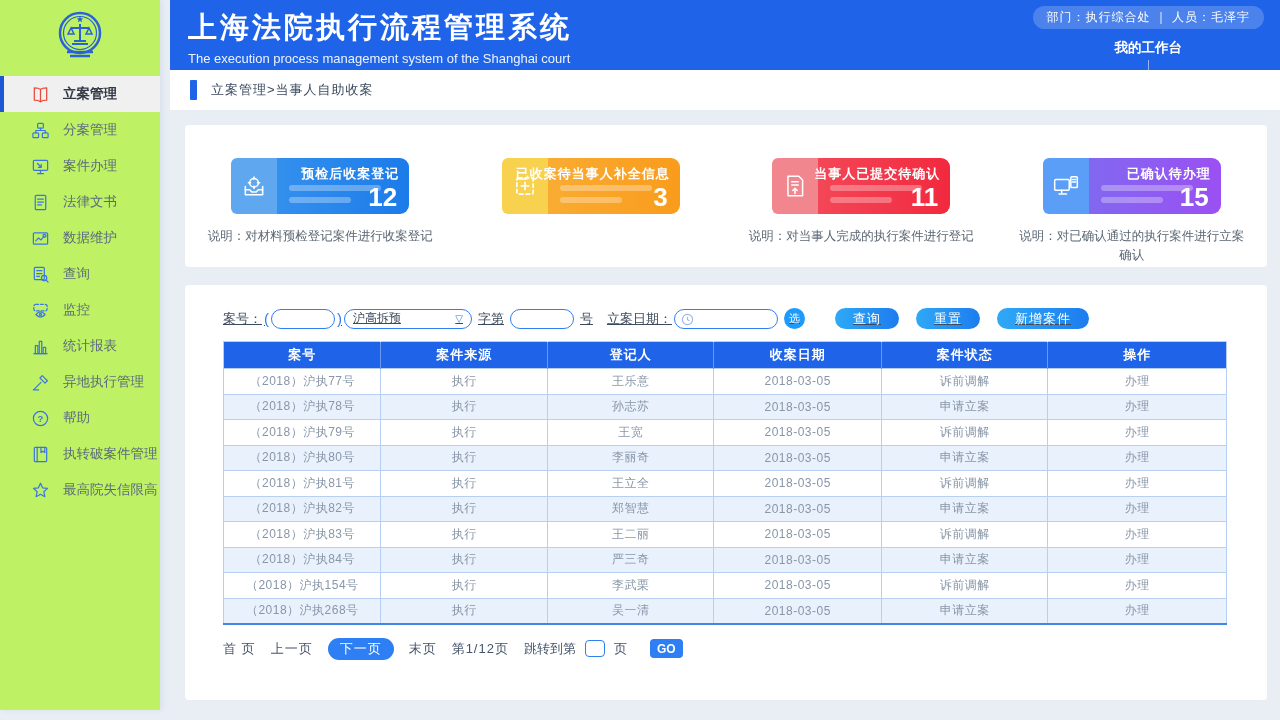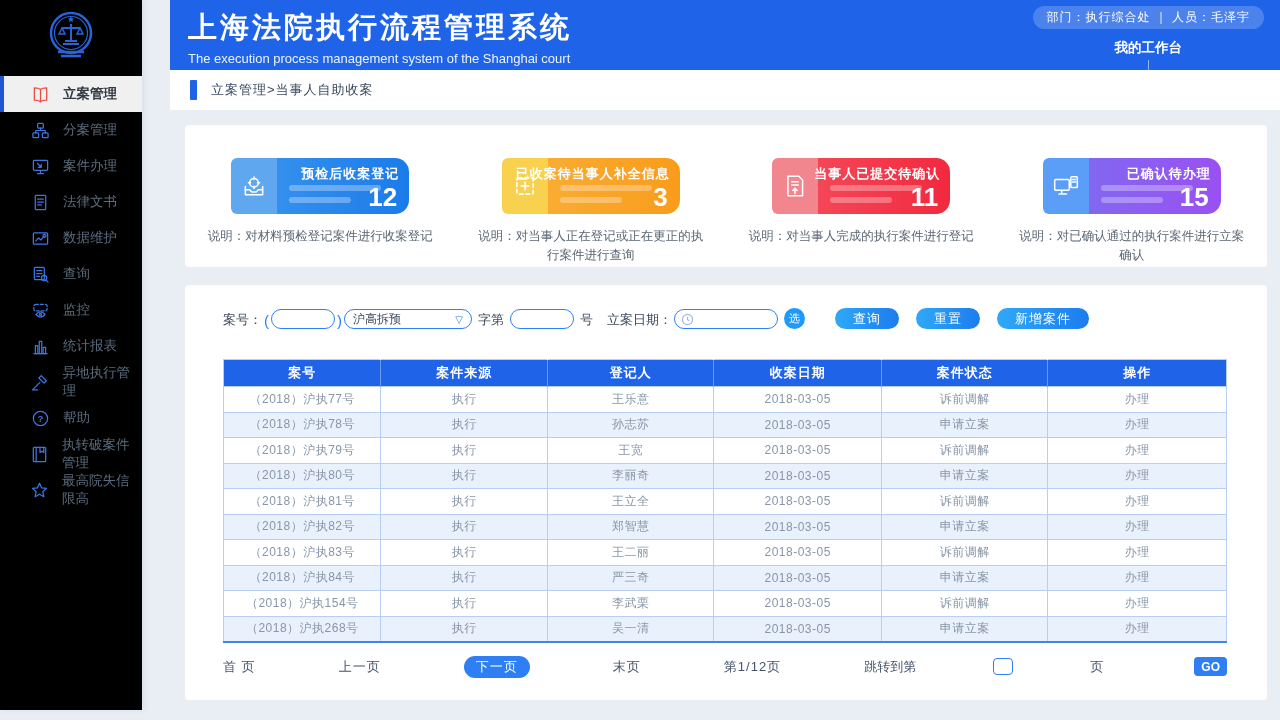--- a/index.html
+++ b/index.html
@@ -1,20 +1,20 @@
 <!DOCTYPE html>
 <html><head>
 <meta charset="utf-8">
 <style>
   * { margin:0; padding:0; box-sizing:border-box; }
   html,body { width:1280px; height:720px; overflow:hidden; }
   body { font-family:"Liberation Sans","DejaVu Sans",sans-serif; background:#E9EEF5; position:relative; }
 
   
-  .sidebar { position:absolute; left:0; top:0; width:142px; height:710px; background:#000000;
+  .sidebar { position:absolute; left:0; top:0; width:160px; height:710px; background:#bef264;
              box-shadow:2px 0 6px rgba(30,60,120,.08); z-index:5; }
   .logo-area { height:70px; display:flex; align-items:center; justify-content:center; }
   .menu { padding-top:6px; }
   .side-item { display:flex; align-items:center; height:36px; padding-left:26px; gap:13px;
                color:#5B6B7D; font-size:13.5px; cursor:pointer; border-left:4px solid transparent; }
   .side-item .s-icon { width:20px; height:20px; color:#3D76E3; display:flex; align-items:center; justify-content:center; }
   .side-item.active { background:#F0F0F0; border-left:4px solid #1E56D6; color:#333A45; font-weight:bold; }
   .side-item.active .s-icon { color:#E8493C; }
 
   
@@ -33,34 +33,34 @@
   .breadcrumb-bar { position:absolute; left:170px; top:70px; right:0; height:40px; background:#fff;
                     display:flex; align-items:center; padding-left:20px; }
   .crumb-marker { width:7px; height:20px; background:#1E63E8; border-radius:1px; margin-right:14px; }
   .crumb-text { font-size:13px; color:#3A4A5E; letter-spacing:1px; }
 
   
   .content { position:absolute; left:170px; top:110px; right:0; bottom:0; background:#E9EEF5;
              padding:15px 13px 0 15px; }
   .cards-panel { background:#fff; border-radius:4px; height:142px; display:flex; padding-top:33px; margin-bottom:18px; }
   .card-col { flex:1; text-align:center; }
-  .stat-card { position:relative; width:178px; height:56px; margin:0 auto 13px; border-radius:14px; cursor:pointer; }
+  .stat-card { position:relative; width:178px; height:56px; margin:0 auto 13px; border-radius:9px; cursor:pointer; }
   .stat-icon { position:absolute; left:0; top:0; width:46px; height:56px; border-radius:6px 0 0 6px;
                display:flex; align-items:center; justify-content:center; color:#fff; }
   .stat-title { position:absolute; top:7px; right:10px; color:#fff; font-size:13px; font-weight:bold; letter-spacing:1px; }
   .sk-bar { position:absolute; height:6px; background:rgba(255,255,255,.3); border-radius:3px; }
   .sk-bar.b1 { left:58px; top:27px; width:92px; }
   .sk-bar.b2 { left:58px; top:39px; width:62px; }
   .stat-value { position:absolute; right:12px; bottom:1px; color:#fff; font-size:26px; font-weight:bold; }
   .stat-desc { font-size:12.5px; color:#5A6673; line-height:1.55; max-width:232px; margin:12px auto; }
 
   .table-panel { background:#fff; border-radius:4px; height:415px; padding:23px 40px 0 38px; }
 
   
-  .filter-row { display:flex; align-items:flex-end; font-size:13px; color:#3E4B5C; margin-bottom:30px; }
+  .filter-row { display:flex; align-items:center; font-size:13px; color:#3E4B5C; margin-bottom:12px;text-decoration:underline; }
   .paren { color:#2D7FF3; font-size:15px; margin:0 2px; }
   .pill-input { height:20px; border:1px solid #2D7FF3; border-radius:10px; background:#fff; outline:none;
                 font-size:12px; color:#3E4B5C; padding:0 8px; }
   .w64 { width:64px; }
   .pill-select { height:20px; min-width:128px; border:1px solid #2D7FF3; border-radius:10px;
                  display:flex; align-items:center; justify-content:space-between; padding:0 8px;
                  font-size:12px; color:#3E4B5C; cursor:pointer; margin-right:6px; }
   .tri { color:#2D7FF3; font-size:10px; }
   .date-wrap { position:relative; margin-left:2px; }
   .date-input { width:104px; padding-left:24px; }
@@ -77,21 +77,21 @@
   th { background:#1E63E8; color:#fff; font-size:13px; font-weight:bold; height:27px; letter-spacing:1px;
        border-right:1px solid rgba(255,255,255,.35); }
   th:last-child { border-right:none; }
   td { height:25.5px; font-size:12px; color:#8896A8; text-align:center; border:1px solid #B6CFF2; letter-spacing:.5px; }
   tr.alt td { background:#E9F1FC; }
   td.op { cursor:pointer; }
   th:nth-child(1){width:15.7%} th:nth-child(2){width:16.6%} th:nth-child(3){width:16.6%}
   th:nth-child(4){width:16.7%} th:nth-child(5){width:16.6%} th:nth-child(6){width:17.8%}
 
   
-  .pagination { margin-top:13px; display:flex; justify-content:space-between; align-items:center; gap:15px;
+  .pagination { margin-top:13px; display:flex; justify-content:flex-start; align-items:center; gap:15px;
                 font-size:13px; color:#45546A; }
   .pg { cursor:pointer; letter-spacing:1px; }
   .pg.active { background:#2D7FF3; color:#fff; padding:2px 12px; border-radius:11px; }
   .pg-info { letter-spacing:1px; }
   .jump-input { width:20px; height:17px; border:1px solid #2D7FF3; border-radius:4px; outline:none;
                 margin:0 -6px; text-align:center; font-size:12px; color:#3E4B5C; }
   .go-btn { background:#2D7FF3; color:#fff; border:none; border-radius:4px; height:19px; padding:0 7px;
             font-size:12px; font-weight:bold; cursor:pointer; margin-left:8px; }
 </style>
 </head>
@@ -288,21 +288,20 @@
               <svg width="26" height="26" viewBox="0 0 24 24" fill="none" stroke="#fff" stroke-width="1.5" stroke-linejoin="round" stroke-linecap="round">
                 <rect x="4.5" y="4.5" width="15" height="15" rx="1.5" stroke-dasharray="3.4 2.6"></rect>
                 <path d="M12 8.5v7M8.5 12h7"></path>
               </svg>
             </div>
             <div class="stat-title">已收案待当事人补全信息</div>
             <div class="sk-bar b1"></div>
             <div class="sk-bar b2"></div>
             <div class="stat-value">3</div>
           </div>
-          <div class="stat-desc">说明：对当事人正在登记或正在更正的执行案件进行查询</div>
         </div>
         <div class="card-col">
           <div class="stat-card" style="background: linear-gradient(90deg, rgb(244, 81, 95), rgb(242, 41, 62));">
             <div class="stat-icon" style="background: rgb(242, 134, 143);">
               <svg width="26" height="26" viewBox="0 0 24 24" fill="none" stroke="#fff" stroke-width="1.4" stroke-linejoin="round" stroke-linecap="round">
                 <path d="M5.5 3h10l3.5 3.5V21h-13.5z"></path>
                 <path d="M9 8h6M9 11h6"></path>
                 <path d="M12 19v-4.4M10 16.2l2-2 2 2"></path>
               </svg>
             </div>

